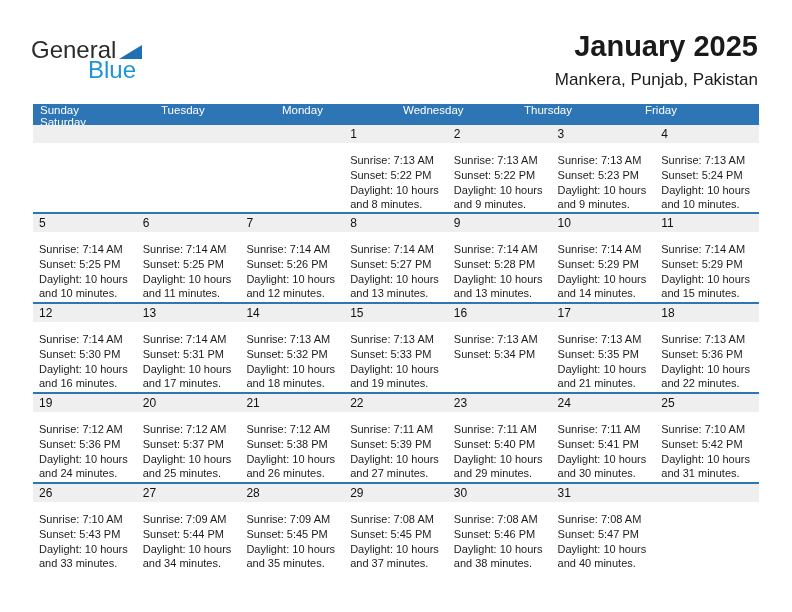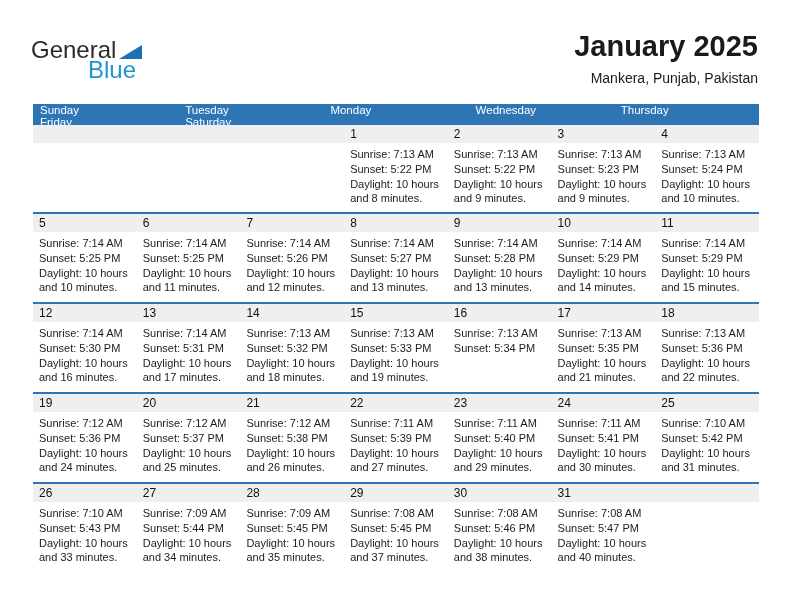--- a/index.html
+++ b/index.html
@@ -11,35 +11,35 @@
 
   
   .logo { position: absolute; left: 31px; top: 38px; }
   .logo-line1 { display: flex; align-items: flex-end; font-size: 24px; color: var(--logo-dark); line-height: 1; }
   .logo-triangle { width: 0; height: 0; border-bottom: 14px solid var(--logo-triangle-blue);
                    border-left: 23px solid transparent; margin: 0 0 3px 3px; }
   .logo-line2 { font-size: 24px; color: var(--logo-blue); line-height: 1; margin: -4px 0 0 57px; }
 
   .titles { position: absolute; right: 34px; top: 30px; text-align: right; }
   .titles h1 { margin: 0; font-size: 29px; font-weight: 700; color: #1a1a1a; line-height: 1.15; }
-  .titles h2 { margin: 8px 0 8px; font-size: 14px; font-weight: 400; color: #1a1a1a; line-height: 1.1; }
+  .titles h2 { margin: 8px 0 8px; font-size: 17px; font-weight: 400; color: #1a1a1a; line-height: 1.1; }
 
   
   .cal { position: absolute; left: 33px; top: 104px; width: 726px; }
-  .cal-head { display: grid; grid-template-columns: repeat(5, 1fr); background: var(--header-blue); height: 21px; }
+  .cal-head { display: grid; grid-template-columns: repeat(6, 1fr); background: var(--header-blue); height: 21px; }
   .head-cell { color: #ffffff; font-size: 11.5px; padding-left: 7px; display: flex; align-items: center; }
 
   .week-row { display: grid; grid-template-columns: repeat(7, 1fr); border-top: 2px solid var(--row-line-blue); height: 90px; }
   .week-row.first { border-top: none; height: 87px; }
 
   .day-cell { overflow: hidden; }
   .day-num { background: var(--number-band-gray); height: 18px; line-height: 18px;
              font-size: 12px; color: #111111; padding-left: 6px; }
   .day-line { font-size: 11px; line-height: 14.8px; color: #1c1c1c; padding-left: 6px; padding-right: 5px; }
-  .day-line.sunrise { margin-top: 4px; }
+  .day-line.sunrise { margin-top: 10px; }
 </style>
 </head>
 <body>
 
 <div class="page" style="--header-blue: #2E75B6; --row-line-blue: #2E75B6; --number-band-gray: #EFEFEF; --logo-blue: #1E95D4; --logo-triangle-blue: #1D70B4; --logo-dark: #2B2B2B;">
 
   <div class="logo">
     <div class="logo-line1">
       <span>General</span>
       <span class="logo-triangle"></span>

